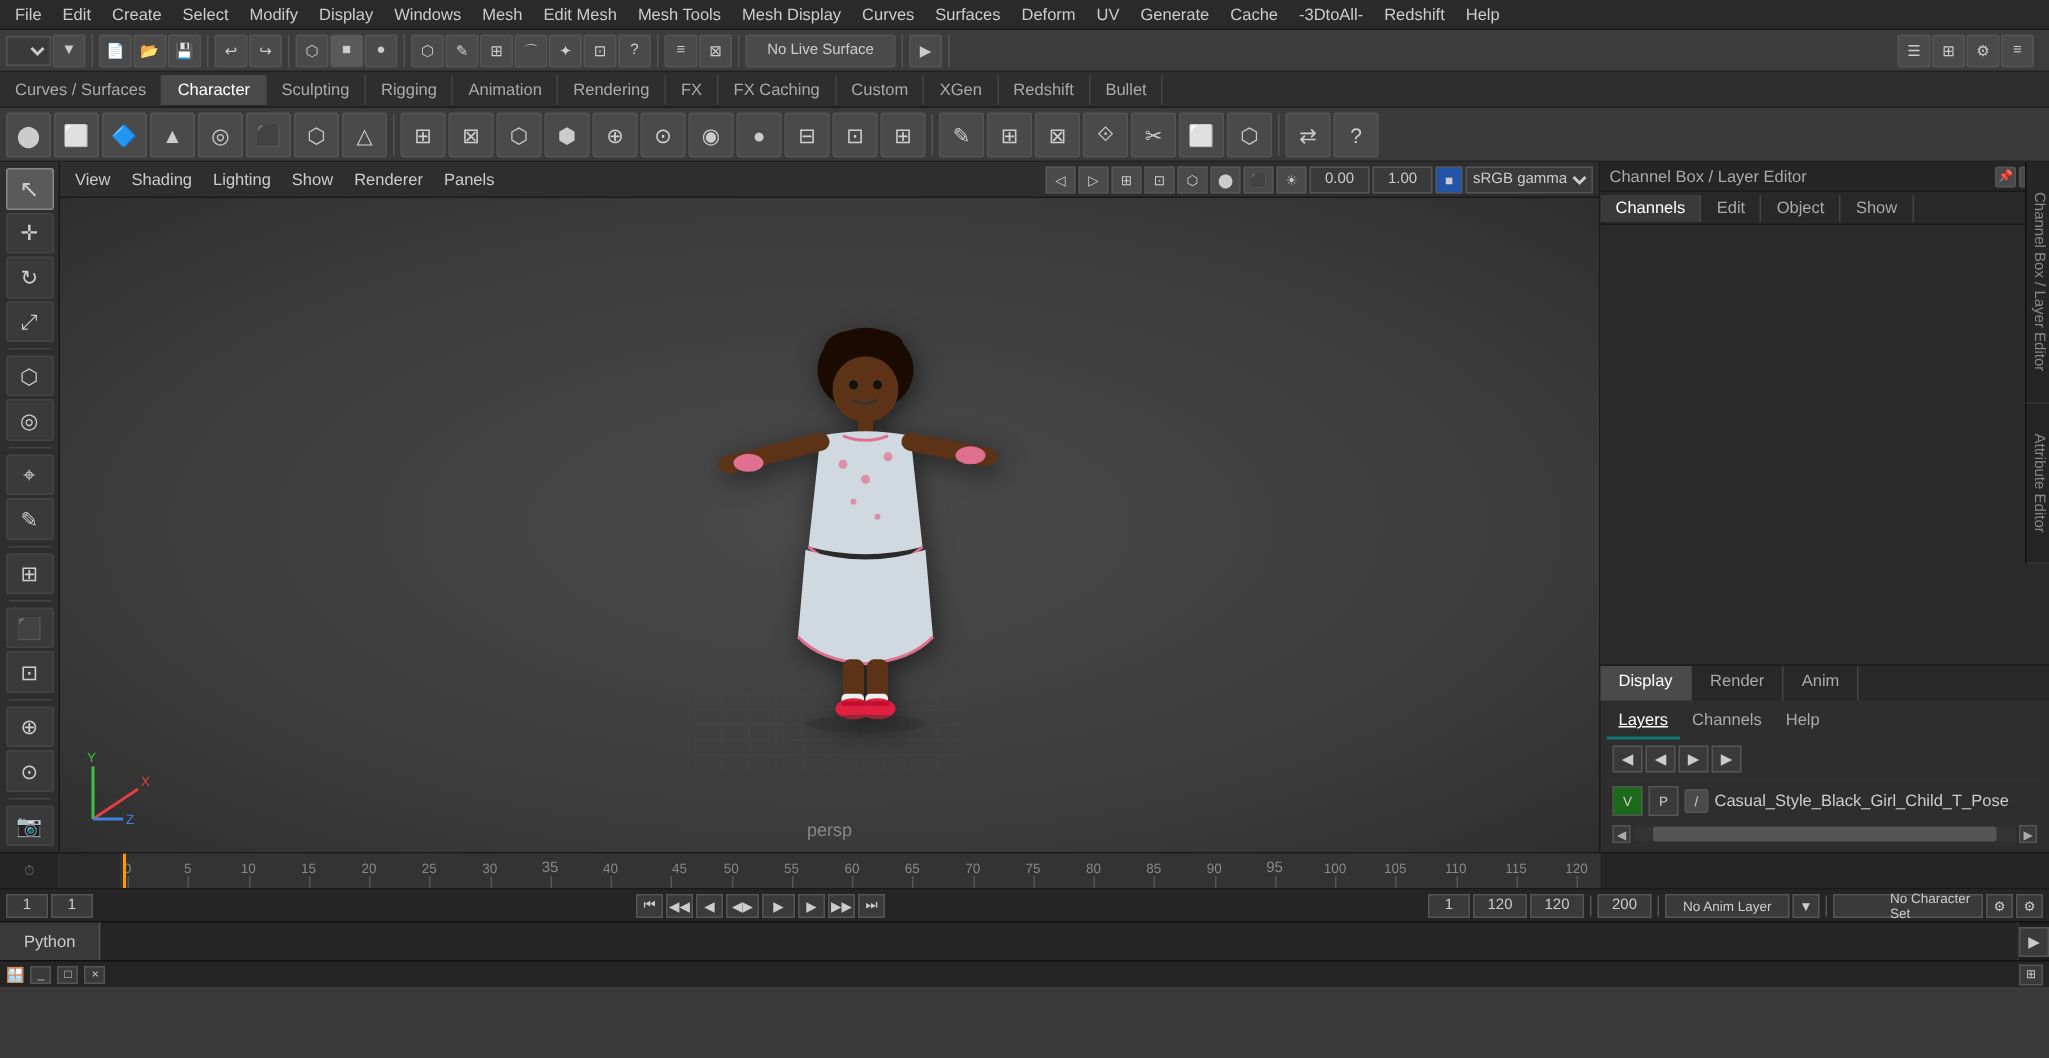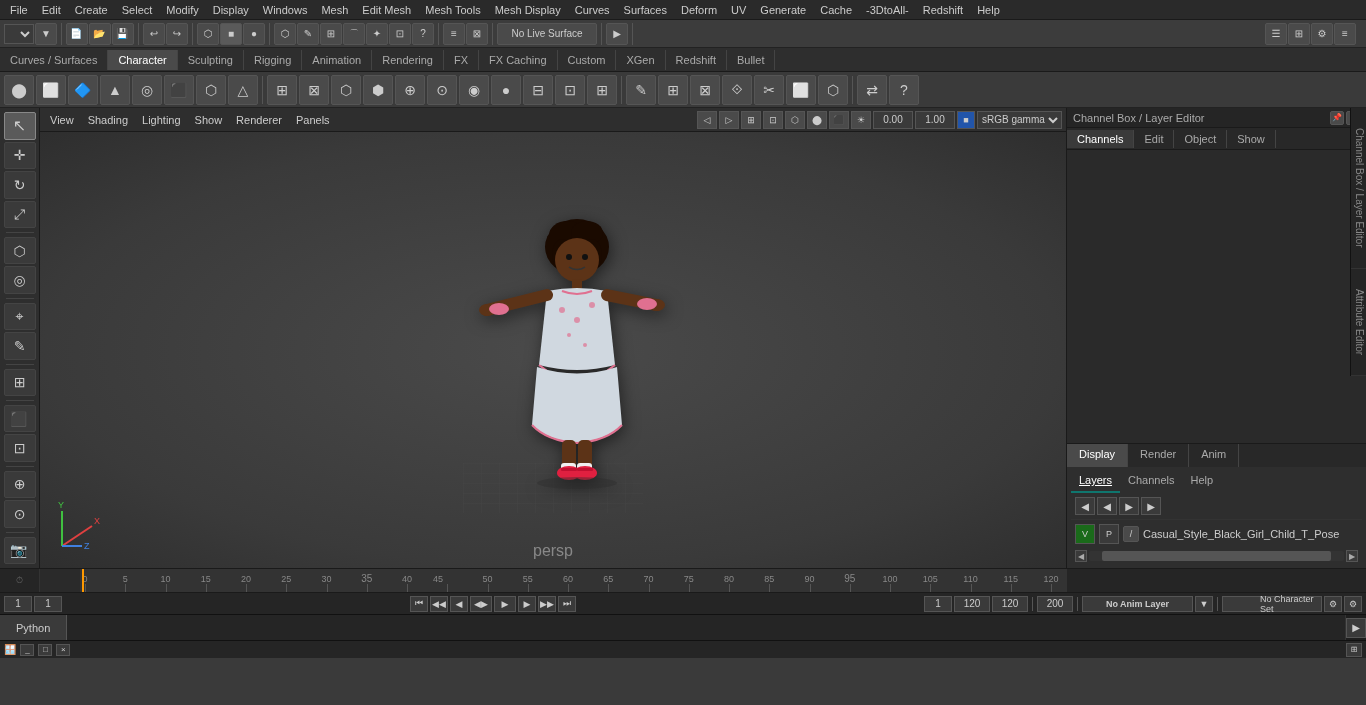--- a/index.html
+++ b/index.html
@@ -37,21 +37,21 @@
 
     
     #viewport { flex: 1; background: #3d3d3d; position: relative; display: flex; flex-direction: column; }
     #viewport-toolbar { display: flex; align-items: center; height: 24px; background: #2e2e2e; padding: 0 4px; gap: 2px; border-bottom: 1px solid #1a1a1a; }
     .vp-menu { padding: 2px 6px; color: #ccc; cursor: pointer; font-size: 11px; }
     .vp-btn { width: 20px; height: 18px; background: #4a4a4a; border: 1px solid #555; cursor: pointer; display: flex; align-items: center; justify-content: center; font-size: 9px; color: #ccc; }
     .vp-input { width: 40px; height: 18px; background: #3a3a3a; border: 1px solid #555; color: #ccc; font-size: 10px; text-align: center; }
     .vp-select { height: 18px; background: #3a3a3a; border: 1px solid #555; color: #ccc; font-size: 10px; }
 
     #viewport-canvas { flex: 1; background: radial-gradient(ellipse at center, #4a4a4a 0%, #3a3a3a 70%, #2e2e2e 100%); position: relative; overflow: hidden; }
-    #persp-label { position: absolute; bottom: 8px; left: 50%; transform: translateX(-50%); color: #888; font-size: 16px; }
+    #persp-label { position: absolute; bottom: 8px; left: 50%; transform: translateX(-50%); color: #888; font-size: 12px; }
     .axis-widget { position: absolute; bottom: 12px; left: 16px; }
 
     
     #character-container { position: absolute; top: 50%; left: 50%; transform: translate(-40%, -48%); }
     .char-svg { filter: drop-shadow(2px 4px 8px rgba(0,0,0,0.5)); }
 
     
     #right-panel { width: 300px; background: #2e2e2e; display: flex; flex-direction: column; border-left: 1px solid #1a1a1a; }
     #channel-box-header { display: flex; align-items: center; justify-content: space-between; padding: 2px 6px; background: #252525; border-bottom: 1px solid #1a1a1a; height: 20px; }
     .panel-title { font-size: 11px; color: #aaa; }
@@ -432,21 +432,21 @@
       <span style="position: absolute; left: 166px; bottom: 8px; font-size: 9px; color: rgb(136, 136, 136); transform: translateX(-50%);">20</span>
       <div style="position: absolute; left: 206.25px; bottom: 0px; width: 1px; height: 8px; background: rgb(85, 85, 85);"></div>
       <span style="position: absolute; left: 206.25px; bottom: 8px; font-size: 9px; color: rgb(136, 136, 136); transform: translateX(-50%);">25</span>
       <div style="position: absolute; left: 246.5px; bottom: 0px; width: 1px; height: 8px; background: rgb(85, 85, 85);"></div>
       <span style="position: absolute; left: 246.5px; bottom: 8px; font-size: 9px; color: rgb(136, 136, 136); transform: translateX(-50%);">30</span>
       <div style="position: absolute; left: 286.75px; bottom: 0px; width: 1px; height: 8px; background: rgb(85, 85, 85);"></div>
       <span style="position: absolute; left: 286.75px; bottom: 8px; font-size: 10px; color: rgb(136, 136, 136); transform: translateX(-50%);">35</span>
       <div style="position: absolute; left: 327px; bottom: 0px; width: 1px; height: 8px; background: rgb(85, 85, 85);"></div>
       <span style="position: absolute; left: 327px; bottom: 8px; font-size: 9px; color: rgb(136, 136, 136); transform: translateX(-50%);">40</span>
       <div style="position: absolute; left: 367.25px; bottom: 0px; width: 1px; height: 8px; background: rgb(85, 85, 85);"></div>
-      <span style="position: absolute; left: 358px; bottom: 8px; font-size: 9px; color: rgb(136, 136, 136); transform: translateX(-50%); text-align: center;">45</span>
+      <span style="position: absolute; left: 373px; bottom: 8px; font-size: 9px; color: rgb(136, 136, 136); transform: translateX(-50%); text-align: center;">45</span>
       <div style="position: absolute; left: 407.5px; bottom: 0px; width: 1px; height: 8px; background: rgb(85, 85, 85);"></div>
       <span style="position: absolute; left: 407.5px; bottom: 8px; font-size: 9px; color: rgb(136, 136, 136); transform: translateX(-50%);">50</span>
       <div style="position: absolute; left: 447.75px; bottom: 0px; width: 1px; height: 8px; background: rgb(85, 85, 85);"></div>
       <span style="position: absolute; left: 447.75px; bottom: 8px; font-size: 9px; color: rgb(136, 136, 136); transform: translateX(-50%);">55</span>
       <div style="position: absolute; left: 488px; bottom: 0px; width: 1px; height: 8px; background: rgb(85, 85, 85);"></div>
       <span style="position: absolute; left: 488px; bottom: 8px; font-size: 9px; color: rgb(136, 136, 136); transform: translateX(-50%);">60</span>
       <div style="position: absolute; left: 528.25px; bottom: 0px; width: 1px; height: 8px; background: rgb(85, 85, 85);"></div>
       <span style="position: absolute; left: 528.25px; bottom: 8px; font-size: 9px; color: rgb(136, 136, 136); transform: translateX(-50%);">65</span>
       <div style="position: absolute; left: 568.5px; bottom: 0px; width: 1px; height: 8px; background: rgb(85, 85, 85);"></div>
       <span style="position: absolute; left: 568.5px; bottom: 8px; font-size: 9px; color: rgb(136, 136, 136); transform: translateX(-50%);">70</span>
@@ -487,21 +487,21 @@
     <div class="pb-btn">▶▶</div>
     <div class="pb-btn">⏭</div>
   </div>
   <input class="pb-input" type="text" value="1" style="width: 28px;">
   <input class="pb-input" type="text" value="120" style="width: 36px;">
   <input class="pb-input" type="text" value="120" style="width: 36px;">
   <div class="pb-sep"></div>
   <input class="pb-input" type="text" value="200" style="width: 36px;">
   <div class="pb-sep"></div>
   <div style="display:flex; align-items:center; gap:2px;">
-    <div class="pb-btn" style="width:111px; font-size:9px;font-weight:bold;">No Anim Layer</div>
+    <div class="pb-btn" style="width:83px; font-size:9px;">No Anim Layer</div>
     <div class="pb-btn">▼</div>
   </div>
   <div class="pb-sep"></div>
   <div style="display:flex; align-items:center; gap:2px;">
     <div class="pb-btn" style="width:100px; font-size:9px;padding-left:37px;">No Character Set</div>
     <div class="pb-btn">⚙</div>
     <div class="pb-btn">⚙</div>
   </div>
 </div>
 

